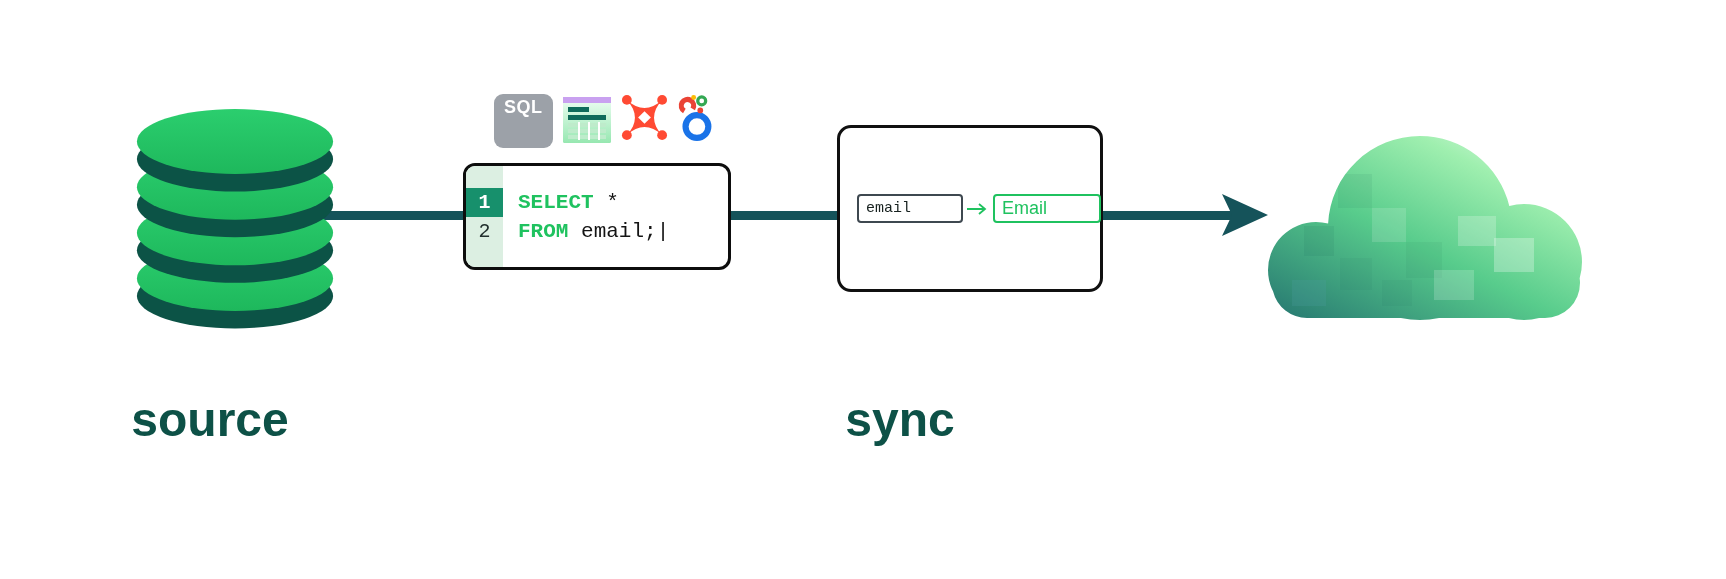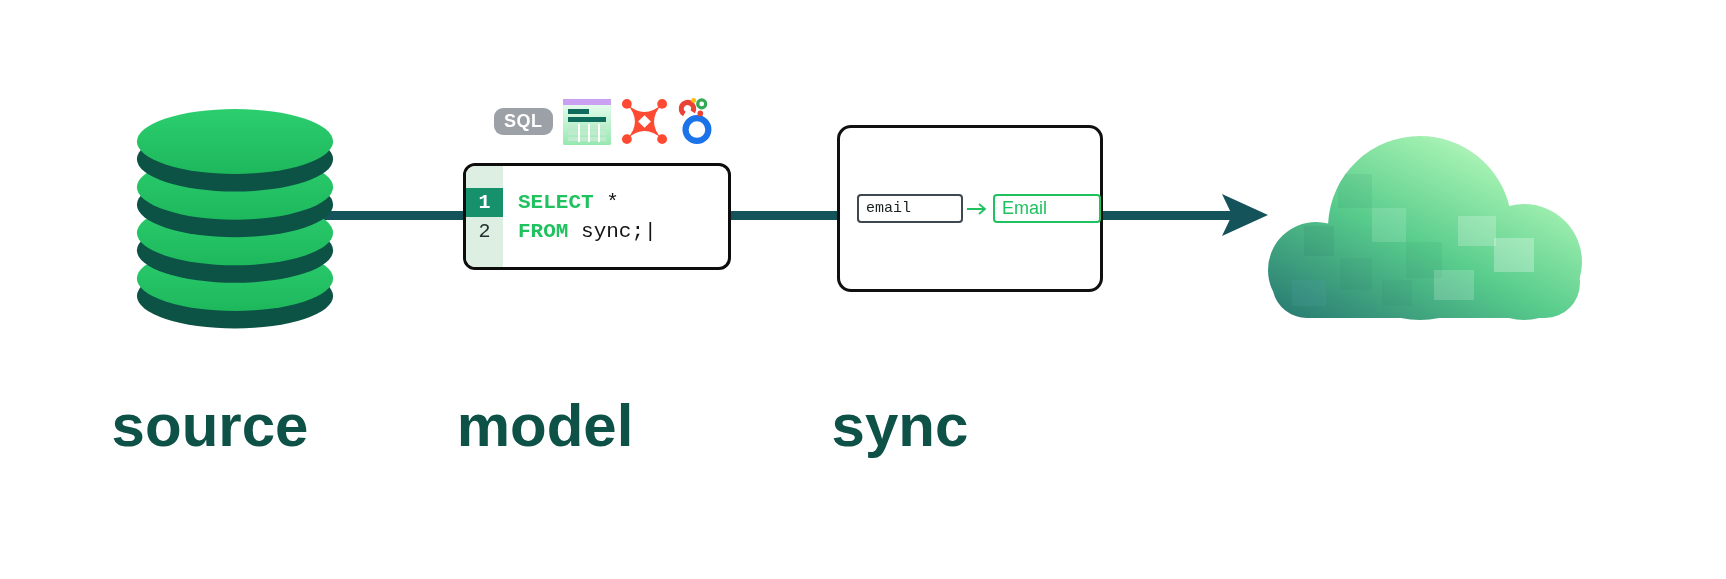--- a/index.html
+++ b/index.html
@@ -5,40 +5,40 @@
   * { margin:0; padding:0; box-sizing:border-box; }
   html,body { background:#ffffff; }
   .canvas {
     position:relative; width:1726px; height:579px; background:#ffffff;
     font-family:"Liberation Sans", sans-serif; overflow:hidden;
   }
 
   
   .stage-label {
     position:absolute; top:396px; transform:translateX(-50%);
-    font-size:60px; font-weight:700; color:#0D5147; line-height:1;
+    font-size:48px; font-weight:700; color:#0D5147; line-height:1;
     white-space:nowrap;
   }
   .lbl-source      { left:210px; }
   .lbl-model       { left:545px; }
   .lbl-sync        { left:900px; }
   .lbl-destination { left:1428px; }
 
   
   .pipe-line {
     position:absolute; left:270px; top:211px; width:962px; height:9px;
     background:#15535A; z-index:1;
   }
   .pipe-head { position:absolute; left:1222px; top:194px; z-index:1; }
 
   
   .db-svg { position:absolute; left:132px; top:102px; z-index:2; }
 
   
-  .icon-row { position:absolute; left:494px; top:94px; height:54px; display:flex; align-items:center; gap:9px; z-index:3; }
+  .icon-row { position:absolute; left:494px; top:94px; height:54px; display:flex; gap:9px; z-index:3; }
   .sql-badge {
     background:#9CA1A8; color:#ffffff; font-weight:700; font-size:18px;
     letter-spacing:0.5px; border-radius:9px; padding:4px 10px 5px; line-height:1;
   }
 
   
   .code-block {
     position:absolute; left:463px; top:163px; width:268px; height:107px;
     background:#ffffff; border:3px solid #0d0d0d; border-radius:12px;
     overflow:hidden; display:flex; flex-direction:column; justify-content:center;
@@ -158,21 +158,21 @@
   </div>
 
   <div class="code-block">
     <div class="code-gutter-bg"></div>
     <div class="code-row">
       <span class="gutter-cell hl">1</span>
       <span class="code-text"><span class="kw">SELECT</span><span> *</span></span>
     </div>
     <div class="code-row">
       <span class="gutter-cell">2</span>
-      <span class="code-text"><span class="kw">FROM</span><span> sync;</span><span class="cursor">|</span></span>
+      <span class="code-text"><span class="kw">FROM</span><span> email;</span><span class="cursor">|</span></span>
     </div>
   </div>
 
   <div class="sync-box">
 
     <div class="map-row">
       <span class="src-field">email</span>
       <svg class="map-arrow" width="24" height="16" viewBox="0 0 24 16">
         <path d="M0 8 H17 M12 3 L18 8 L12 13" stroke="#1FC25F" stroke-width="1.8" fill="none"></path>
       </svg>
@@ -206,16 +206,15 @@
       <rect x="196" y="86" width="38" height="30" fill="#FFFFFF" opacity="0.22"></rect>
       <rect x="232" y="108" width="40" height="34" fill="#FFFFFF" opacity="0.28"></rect>
       <rect x="172" y="140" width="40" height="30" fill="#FFFFFF" opacity="0.18"></rect>
       <rect x="78" y="128" width="32" height="32" fill="#0D5147" opacity="0.05"></rect>
       <rect x="30" y="150" width="34" height="26" fill="#4A9AA0" opacity="0.25"></rect>
       <rect x="120" y="150" width="30" height="26" fill="#0D5147" opacity="0.05"></rect>
     </g>
   </svg>
 
   <div class="stage-label lbl-source">source</div>
-  <div class="stage-label lbl-model">model</div>
   <div class="stage-label lbl-sync">sync</div>
 
 </div>
 
 </body></html>

